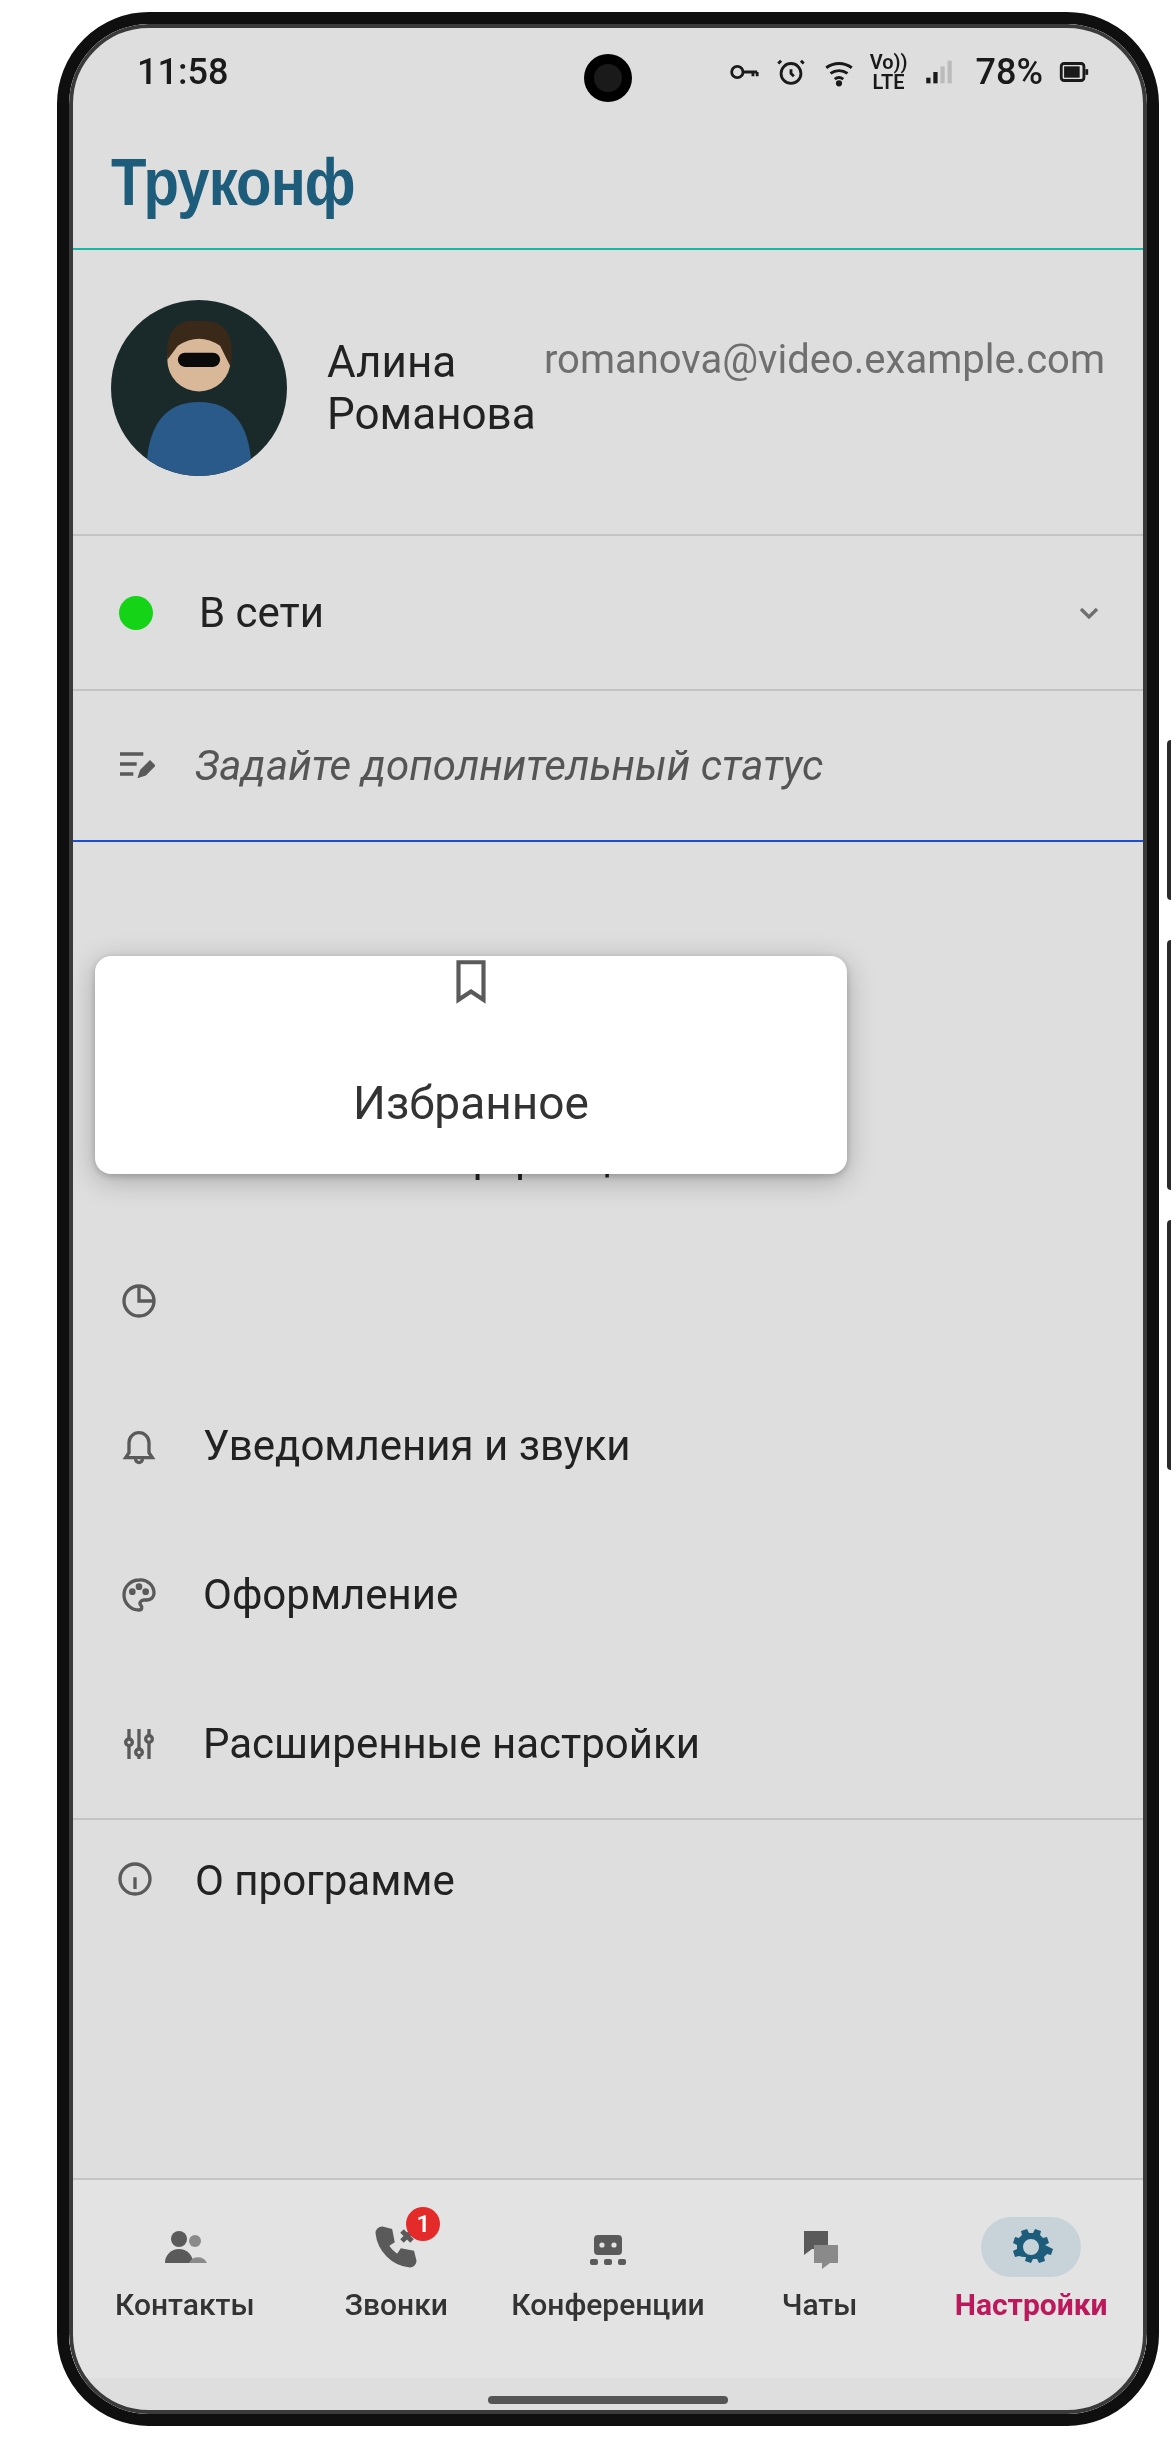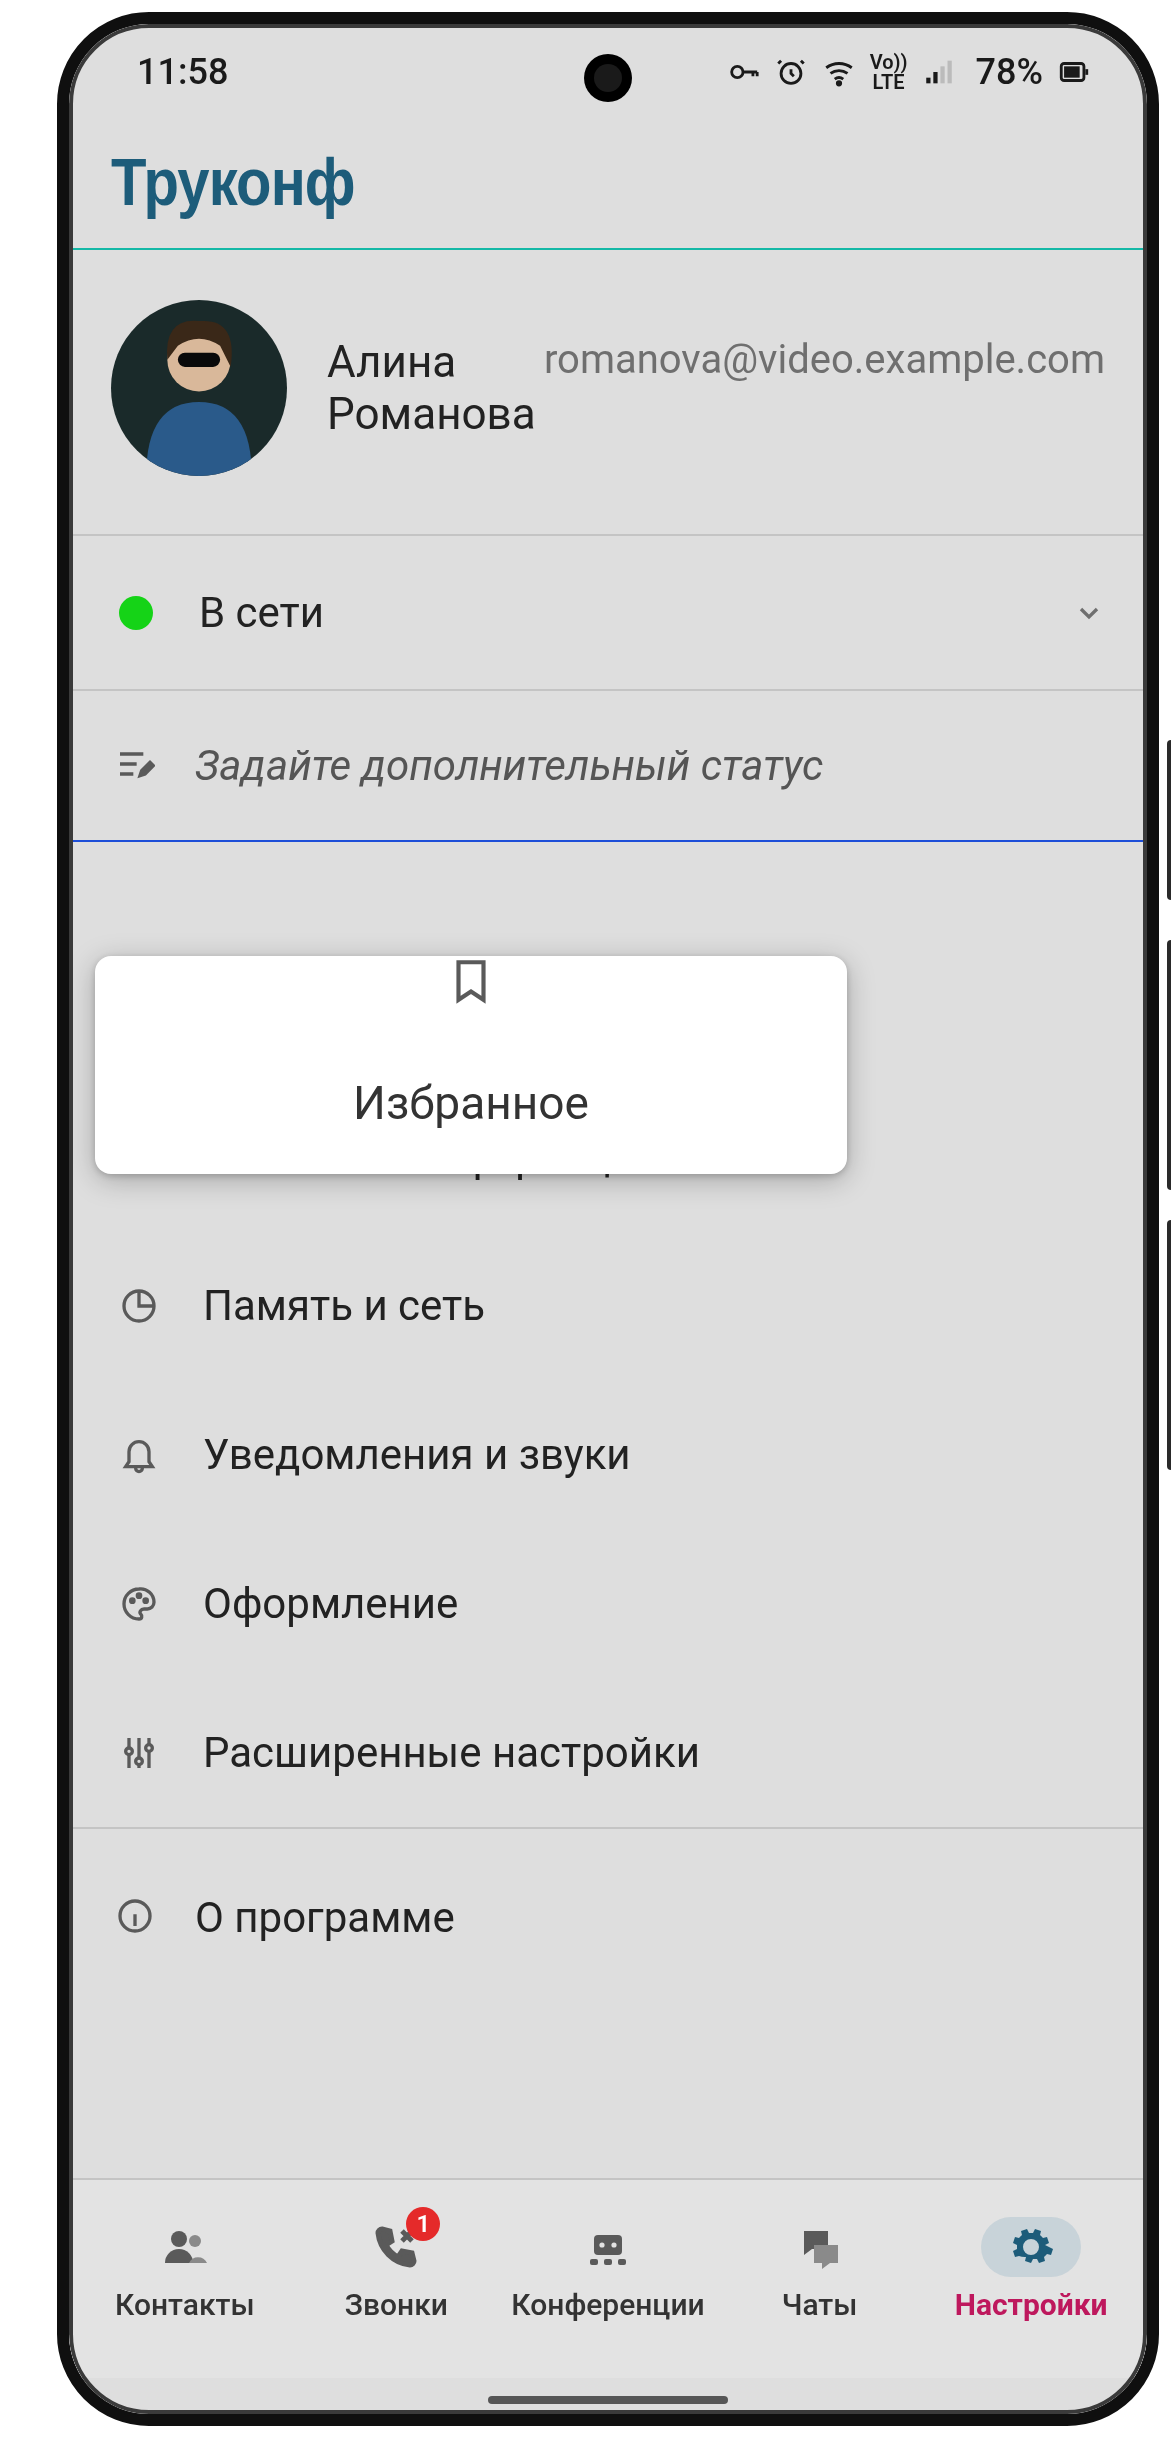--- a/index.html
+++ b/index.html
@@ -134,21 +134,21 @@
     gap: 40px;
     padding: 50px 42px 50px 46px;
   }
   .settings-item .icon { width:48px; display:flex; justify-content:center; }
   .settings-item .icon svg{ width:40px; height:40px; }
   .settings-item .label { font-size: 42px; color:#222; }
   .about-row {
     display:flex;
     align-items:center;
     gap:40px;
-    padding: 64px 42px 52px 46px;
+    padding: 36px 42px 52px 46px;
   }
   .about-row .icon svg{ width:40px; height:40px; }
   .about-row .label { font-size:42px; color:#222; }
   .navbar {
     position:absolute;
     bottom: 36px;
     left:0; right:0;
     height: 200px;
     border-top: 2px solid #c4c4c4;
     background:#e3e3e3;
@@ -300,21 +300,20 @@
       </span>
       <span class="label">Звонки и конференции</span>
     </div>
     <div class="settings-item">
       <span class="icon">
         <svg viewBox="0 0 24 24" fill="none" stroke="#5a5a5a" stroke-width="2">
             <path d="M12 3v9h9"></path>
             <circle cx="12" cy="12" r="9"></circle>
           </svg>
       </span>
-      <span class="label">Память и сеть</span>
     </div>
     <div class="settings-item">
       <span class="icon">
         <svg viewBox="0 0 24 24" fill="none" stroke="#5a5a5a" stroke-width="2">
             <path d="M6 16V10a6 6 0 0 1 12 0v6l2 3H4zM10 20a2 2 0 0 0 4 0"></path>
           </svg>
       </span>
       <span class="label">Уведомления и звуки</span>
     </div>
     <div class="settings-item">

